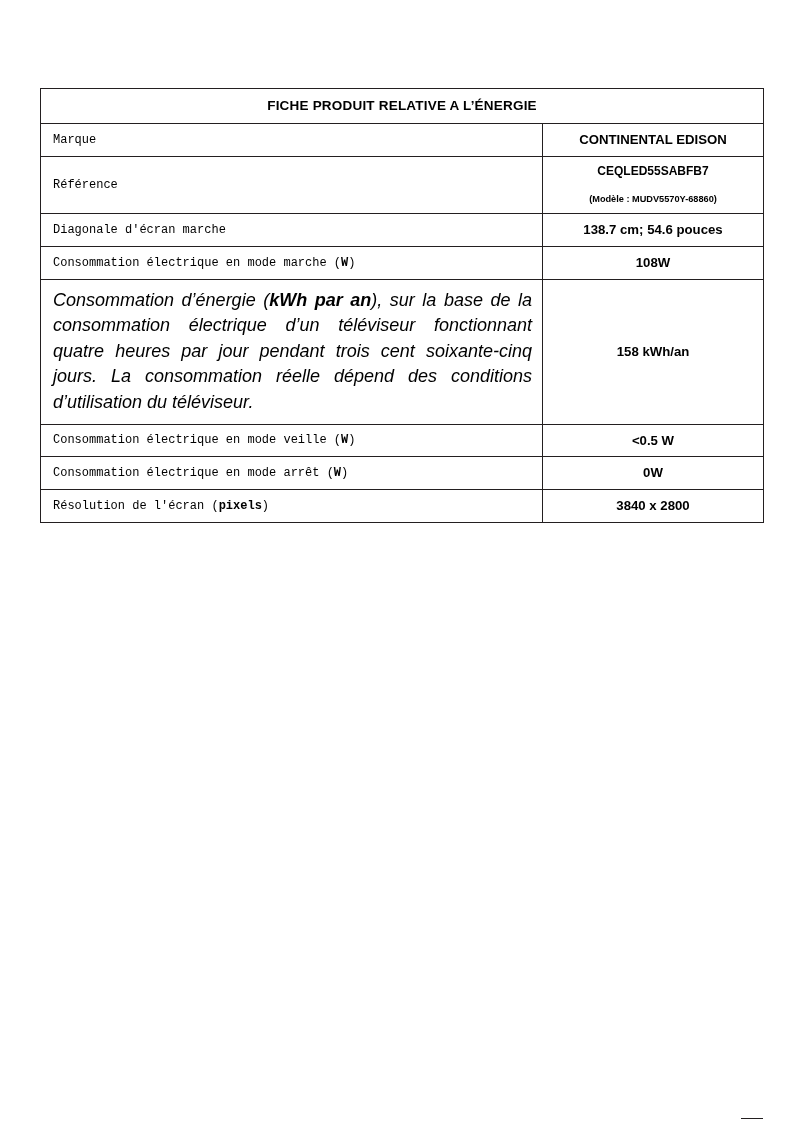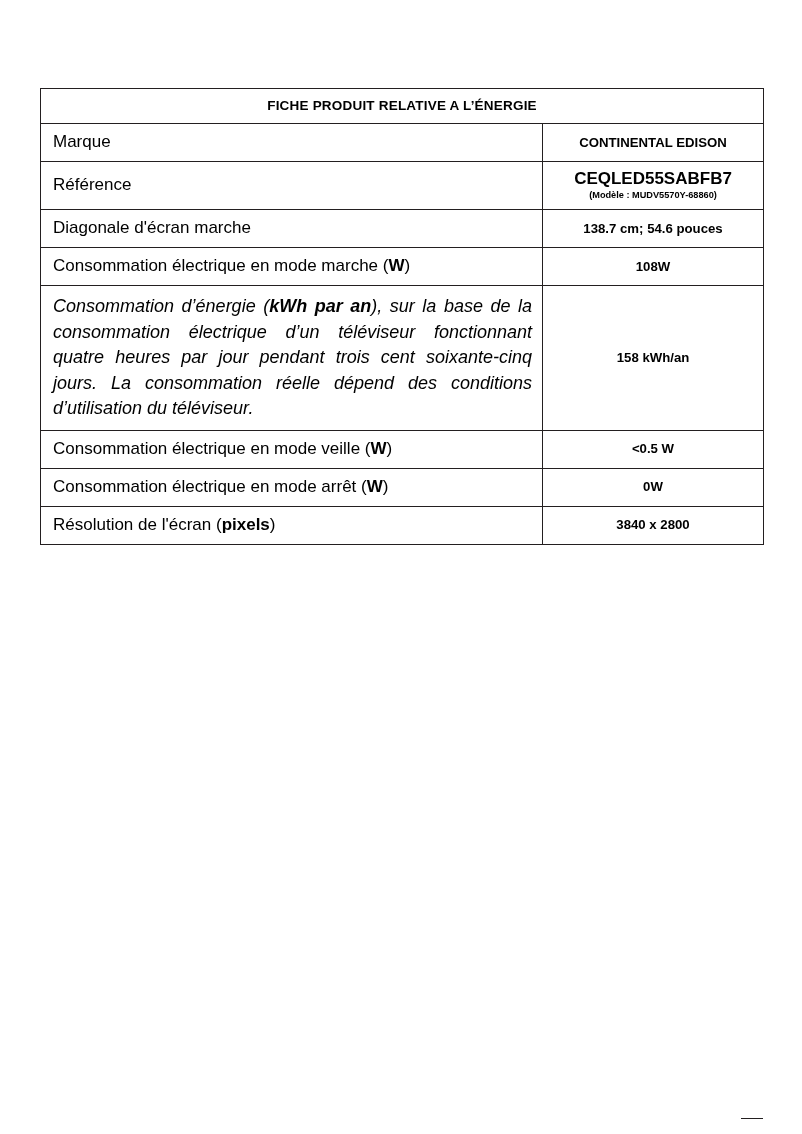--- a/index.html
+++ b/index.html
@@ -42,39 +42,40 @@
   }
   .title-cell {
     text-align: center;
     font-weight: bold;
     font-size: 13.5px;
     letter-spacing: 0.2px;
     height: 27px;
     padding: 3px 0 4px 0 !important;
   }
   .label-cell {
-    font-size: 17px;
+    font-size: 12px;
     padding: 7px 0 7px 12px !important;
     line-height: 1.35;
+    font-family: Liberation Mono, monospace;
   }
   .value-cell {
     text-align: center;
     font-size: 13.2px;
     padding: 7px 6px 7px 6px !important;
     line-height: 1.35;
     font-weight: bold;
   }
   .ref-main {
-    font-size: 17px;
+    font-size: 12px;
     line-height: 1.2;
   }
   .ref-sub {
     font-size: 9.2px;
     line-height: 1.3;
-    margin-top: 1px;
+    margin-top: 16px;
   }
   .justified {
     text-align: justify;
     text-justify: inter-word;
     padding: 8px 10px 8px 12px !important;
     font-size: 18px;
     line-height: 1.42;
     font-style: italic;
   }
   .justified .lastline {

